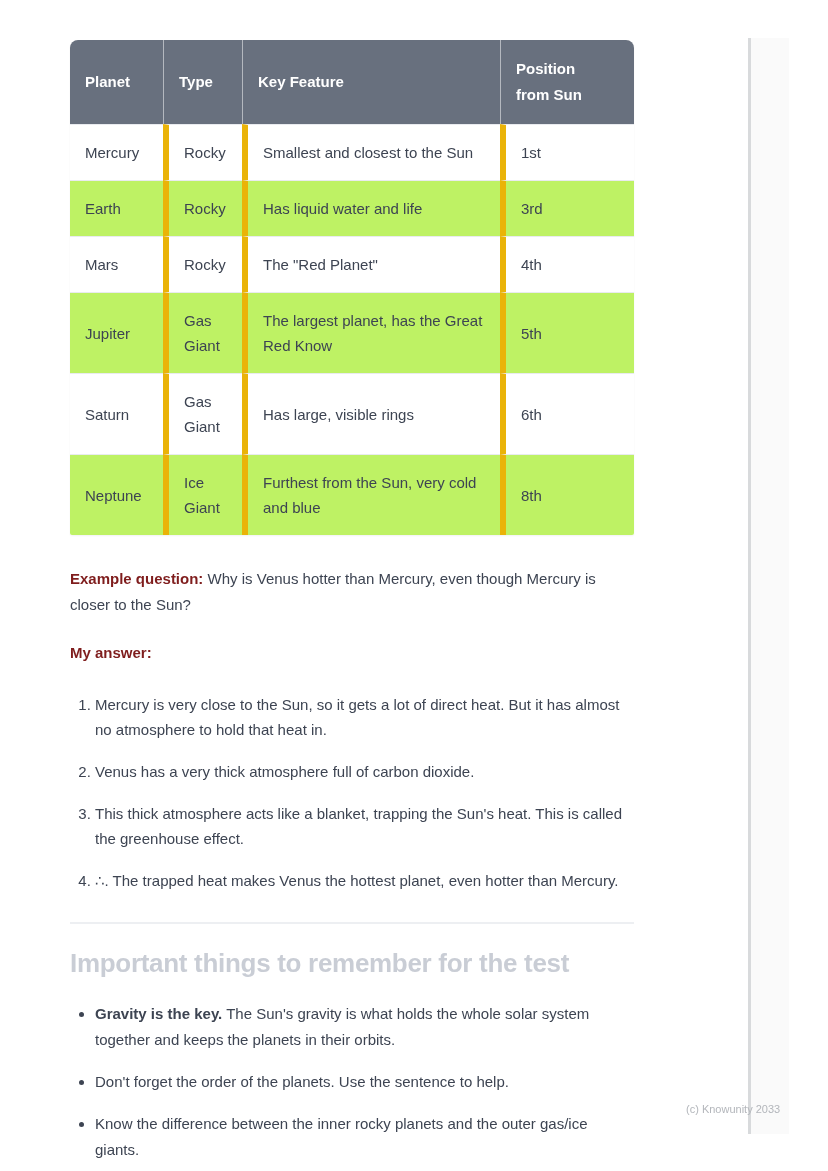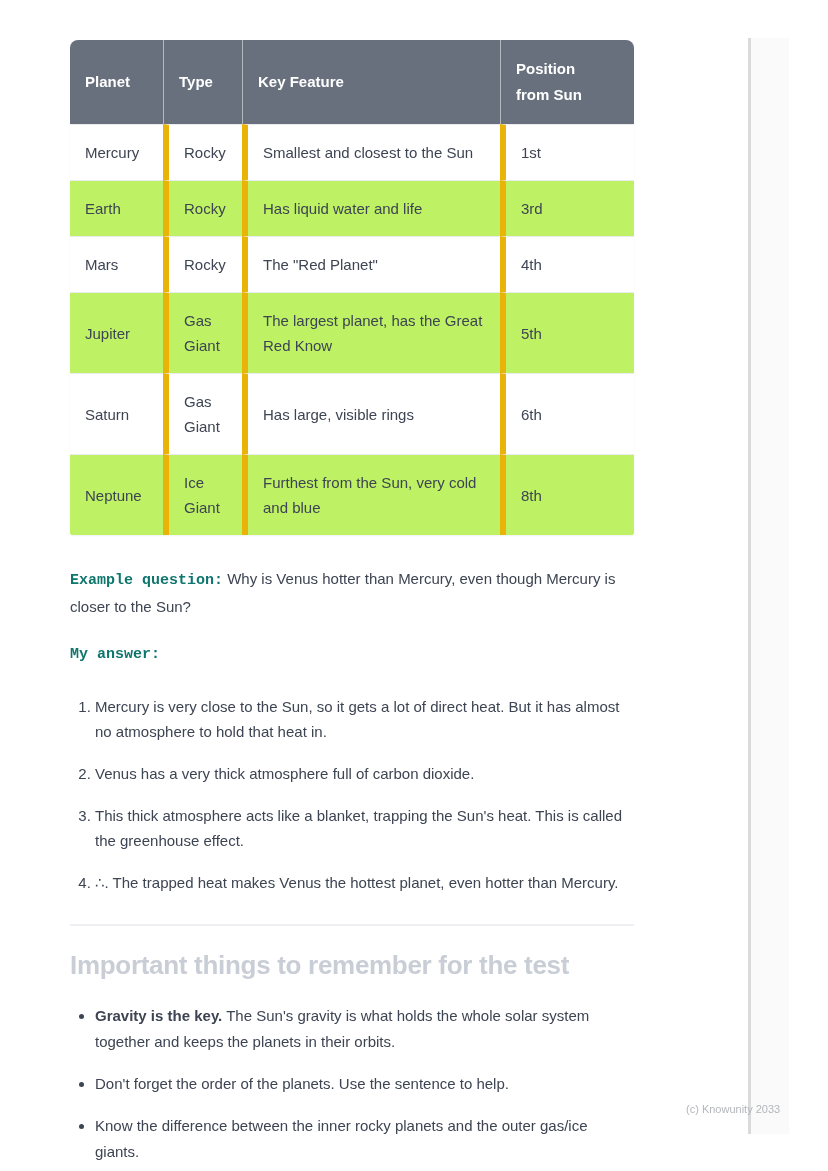--- a/index.html
+++ b/index.html
@@ -48,21 +48,21 @@
     border-top: 1px solid #e9ebef;
     color: #3d4452;
   }
   td + td { border-left: 6px solid #eab308; }
   tr.alt td { background: #bef264; }
   .para {
     margin: 31px 0 0;
     font-size: 15px;
     line-height: 26px;
   }
-  .para strong, .bold { font-weight: 700; color: #0f766e; font-family: Liberation Mono, monospace; }
+  .para strong, .bold { font-weight: 700; color: #7f1d1d; }
   .answer-label { margin: 22px 0 0; font-size: 15px; line-height: 26px; }
   ol.answer-list {
     margin: 26px 0 0;
     padding-left: 25px;
     font-size: 15px;
     line-height: 25px;
   }
   ol.answer-list li { margin-bottom: 17px; }
   ol.answer-list li:last-child { margin-bottom: 12px; }
   hr.section-divider {

